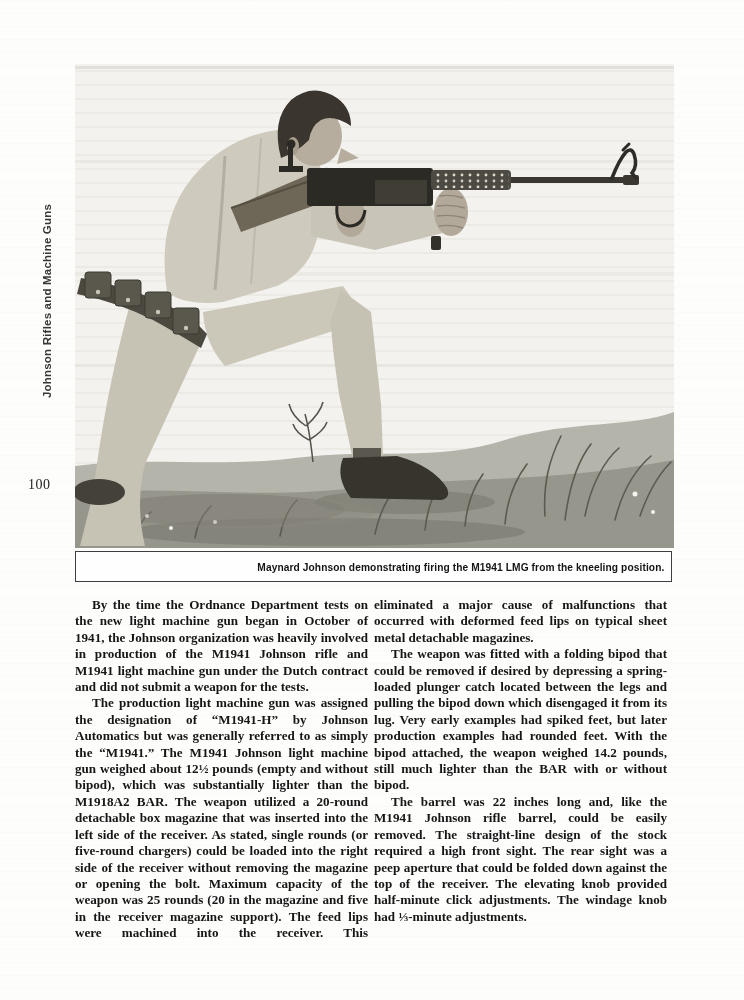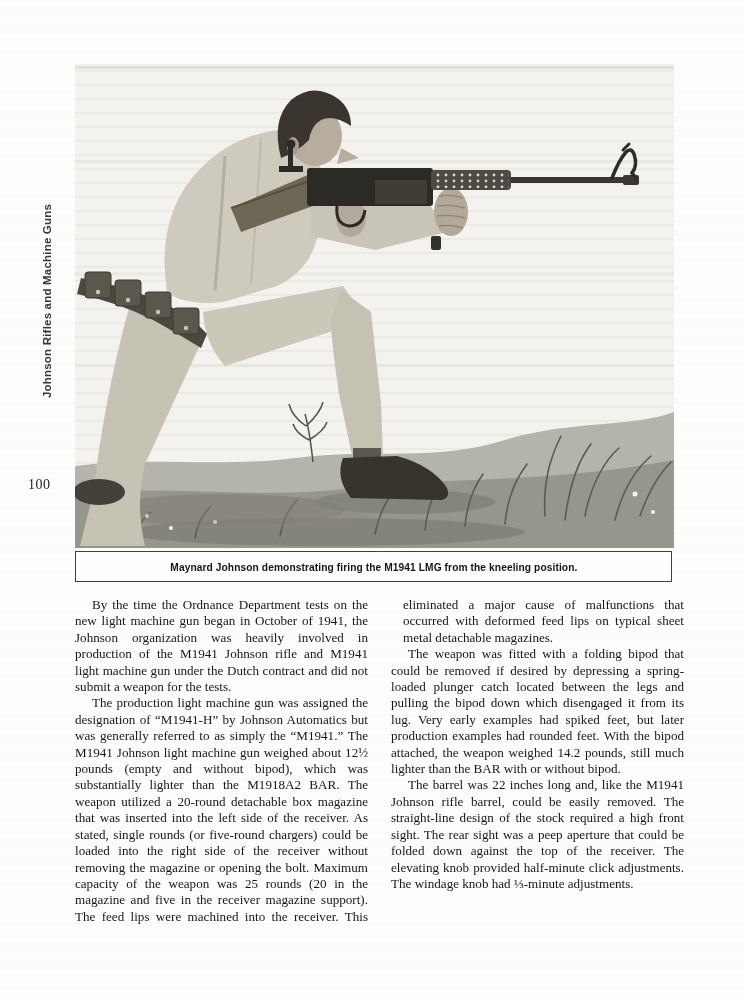--- a/index.html
+++ b/index.html
@@ -28,34 +28,34 @@
   .page-number{
     position:absolute;left:28px;top:477px;
     font-size:14px;color:#1e1e1e;letter-spacing:0.5px;
   }
   .photo{
     position:absolute;left:75px;top:64px;width:599px;height:484px;overflow:hidden;
   }
   .caption-box{
     position:absolute;left:75px;top:551px;width:595px;height:29px;
     border:1px solid #3e3e3e;background:#fefefe;
-    display:flex;align-items:center;justify-content:center;
+    display:flex;align-items:center;justify-content:flex-end;
   }
   .caption-text{
     font-family:"Liberation Sans", sans-serif;font-weight:bold;
     font-size:10.5px;color:#141414;letter-spacing:0.1px;
     transform:scaleX(0.97);white-space:nowrap;
   }
   .columns{
     position:absolute;left:75px;top:597px;width:601px;
-    display:grid;grid-template-columns:293px 293px;column-gap:23px;
-    font-size:13.1px;line-height:16.4px;text-align:justify;color:#161616;
+    display:grid;grid-template-columns:293px 293px;column-gap:6px;
+    font-size:13.1px;line-height:16.4px;text-align:justify;color:#161616;font-weight:bold;
   }
   .columns p{margin:0;text-indent:17px;}
-  .columns p.no-indent{text-indent:0;margin-left:12px;}
+  .columns p.no-indent{text-indent:0;}
   .columns p.flush-last{text-align-last:justify;}
 </style>
 </head>
 <body>
 
 <div class="page">
 
 
   <div class="side-vertical">Johnson Rifles and Machine Guns</div>
 

